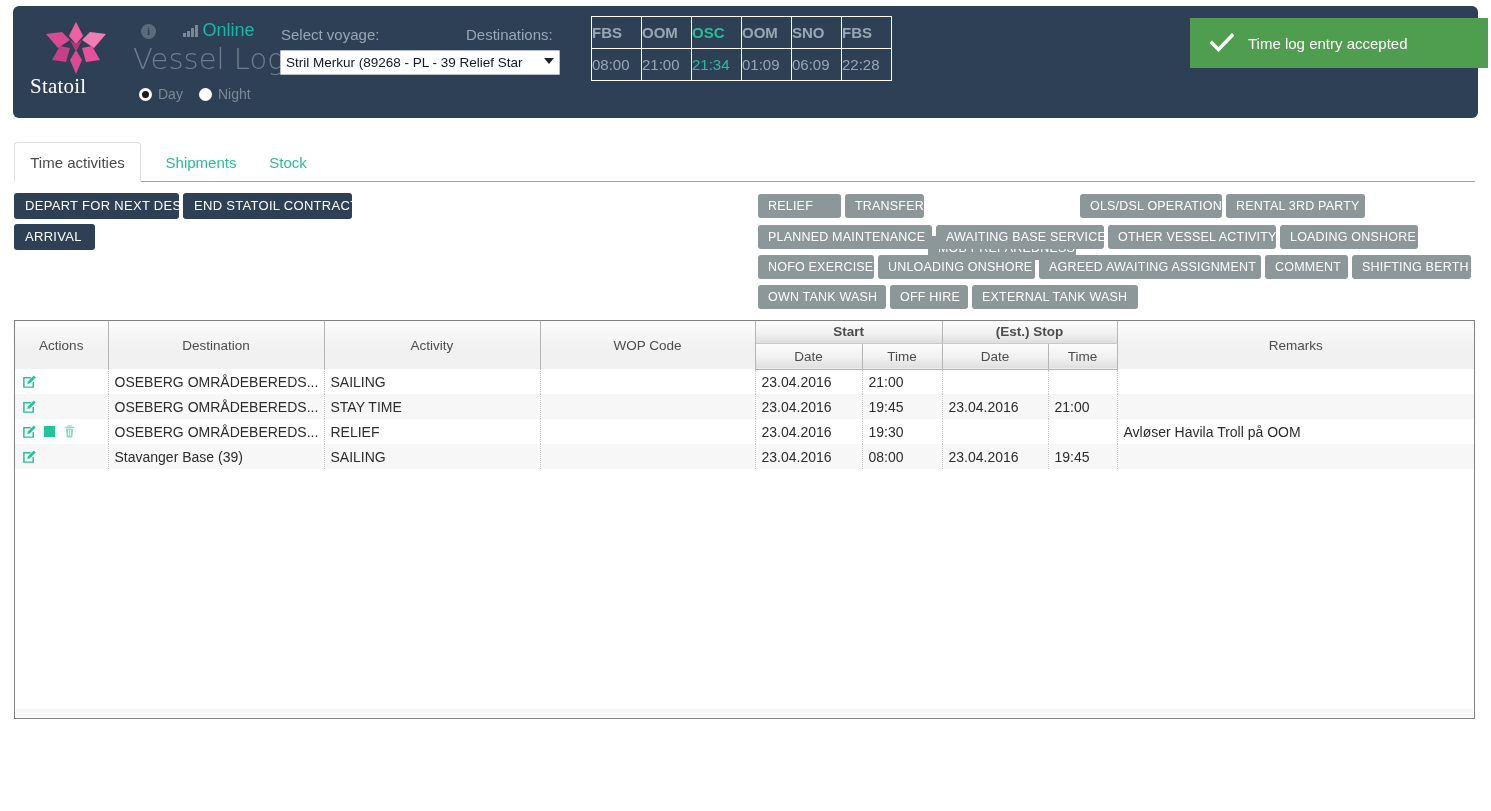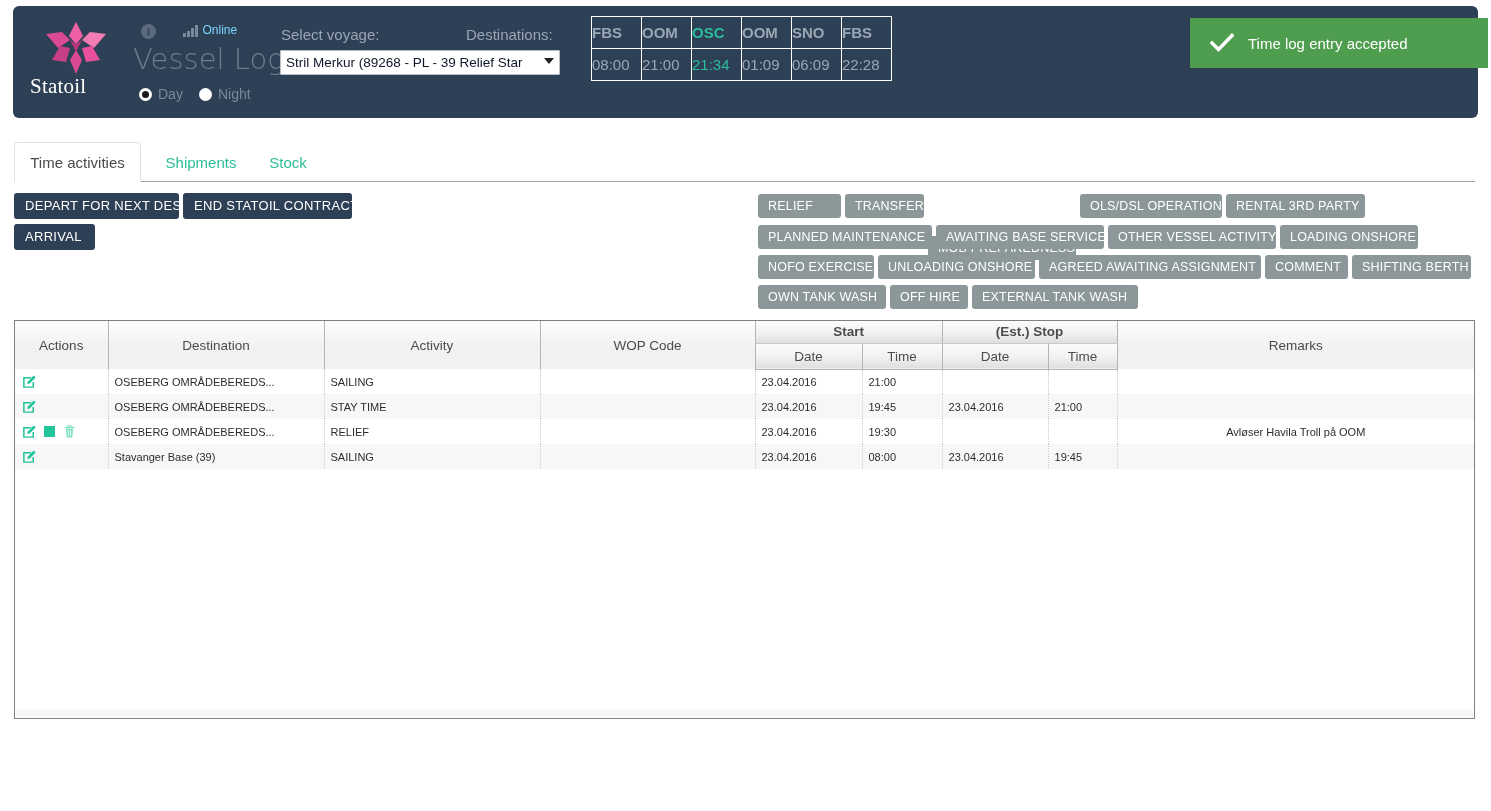--- a/index.html
+++ b/index.html
@@ -34,21 +34,21 @@
   }
   .info-icon {
     position: absolute; left: 128px; top: 18px;
     width: 15px; height: 15px; border-radius: 50%;
     background: #5b6b7d; color: #2e4055;
     font-size: 11px; font-weight: bold; line-height: 15px; text-align: center;
     font-family: "Liberation Serif", serif;
   }
   .online-wrap {
     position: absolute; left: 170px; top: 17px;
-    color: #7dd3fc; font-size: 12px; display: flex; align-items: flex-end; gap: 5px;
+    color: #14b8a6; font-size: 18px; display: flex; align-items: flex-end; gap: 5px;
   }
   .signal { display: inline-flex; align-items: flex-end; gap: 1.5px; height: 13px; }
   .signal i { display: block; width: 2.5px; background: #7b8898; }
   .signal i:nth-child(1) { height: 4px; }
   .signal i:nth-child(2) { height: 6.5px; }
   .signal i:nth-child(3) { height: 9px; }
   .signal i:nth-child(4) { height: 12px; }
   .online-text { line-height: 14px; }
   .app-title {
     position: absolute; left: 120px; top: 36px;
@@ -196,30 +196,30 @@
     font-weight: normal;
     padding: 0 4px;
     box-sizing: border-box;
     text-align: center;
   }
   .grid thead th.grp { font-weight: bold; border-bottom: 1px solid #c9c9c9; }
   .grid thead th.blank { border-bottom: none; background: linear-gradient(to bottom, #fcfcfc 0%, #f1f1f1 55%, #f1f1f1 100%); }
   .grid thead th.last { border-right: none; }
   .grid tbody td {
     border-right: 1px dotted #c8c8c8;
-    font-size: 11px;
+    font-size: 14px;
     color: #2c2c2c;
     height: 25px;
     padding: 0 6px;
     box-sizing: border-box;
     vertical-align: middle;
     white-space: nowrap;
     overflow: hidden;
   }
-  .grid tbody td.last { border-right: none; text-align: center; }
+  .grid tbody td.last { border-right: none; }
   .grid tbody tr.odd td { background: #ffffff; }
   .grid tbody tr.even td { background: #f7f7f7; }
   .act-cell { padding-left: 7px !important; }
   .act-icons { display: flex; align-items: center; gap: 7px; }
   .ico { width: 15px; height: 15px; cursor: pointer; display: inline-block; }
   .ico-square { width: 11px; height: 11px; background: #22c49a; display: inline-block; cursor: pointer; }
   .filler-strip { position: absolute; left: 1px; right: 1px; bottom: 1px; height: 8px; background: #f7f7f7; }
 </style>
 </head>
 <body>

